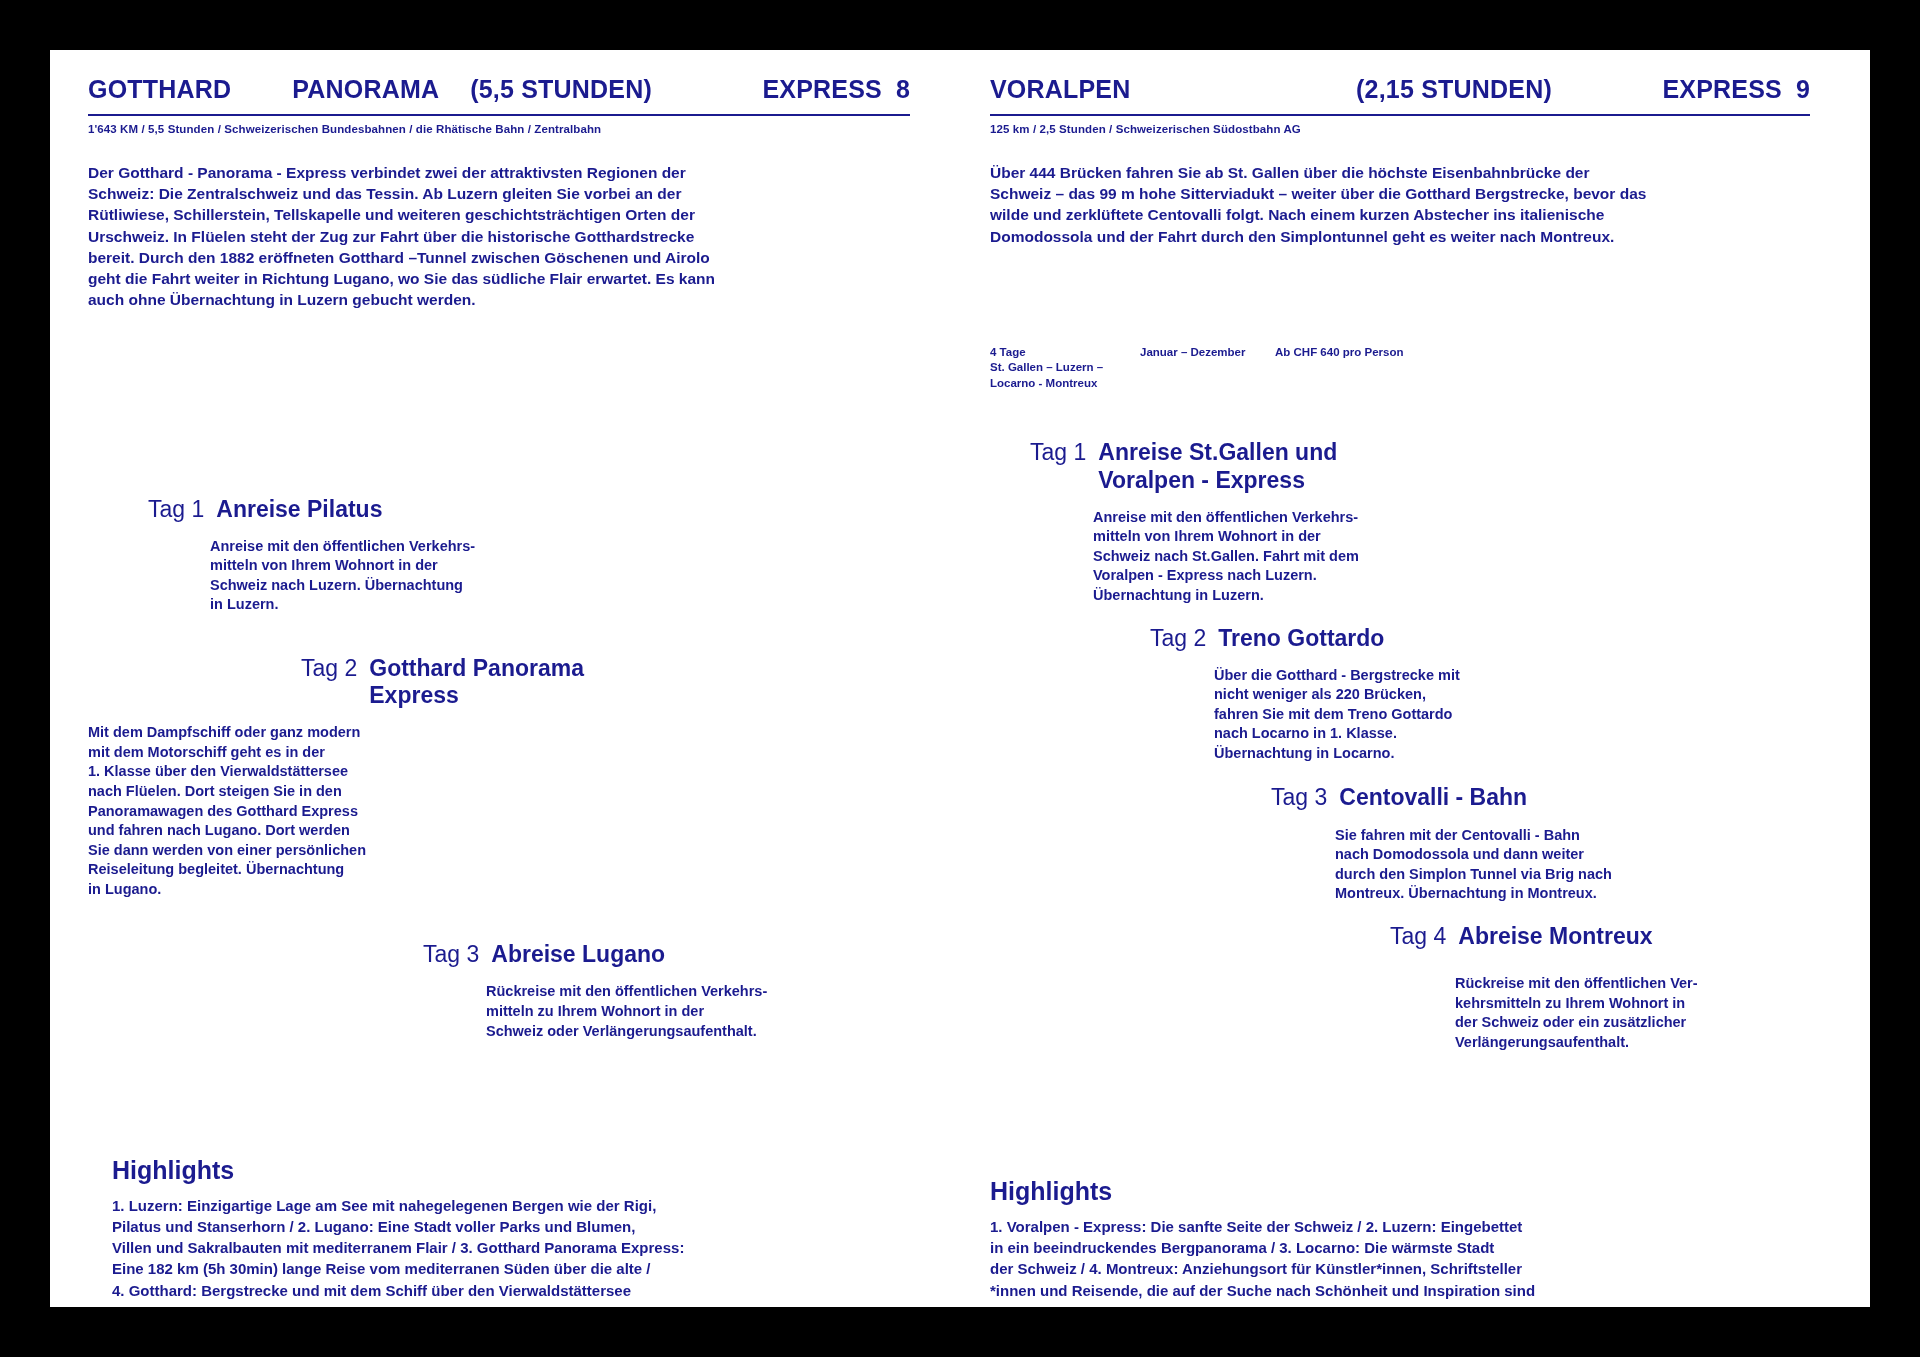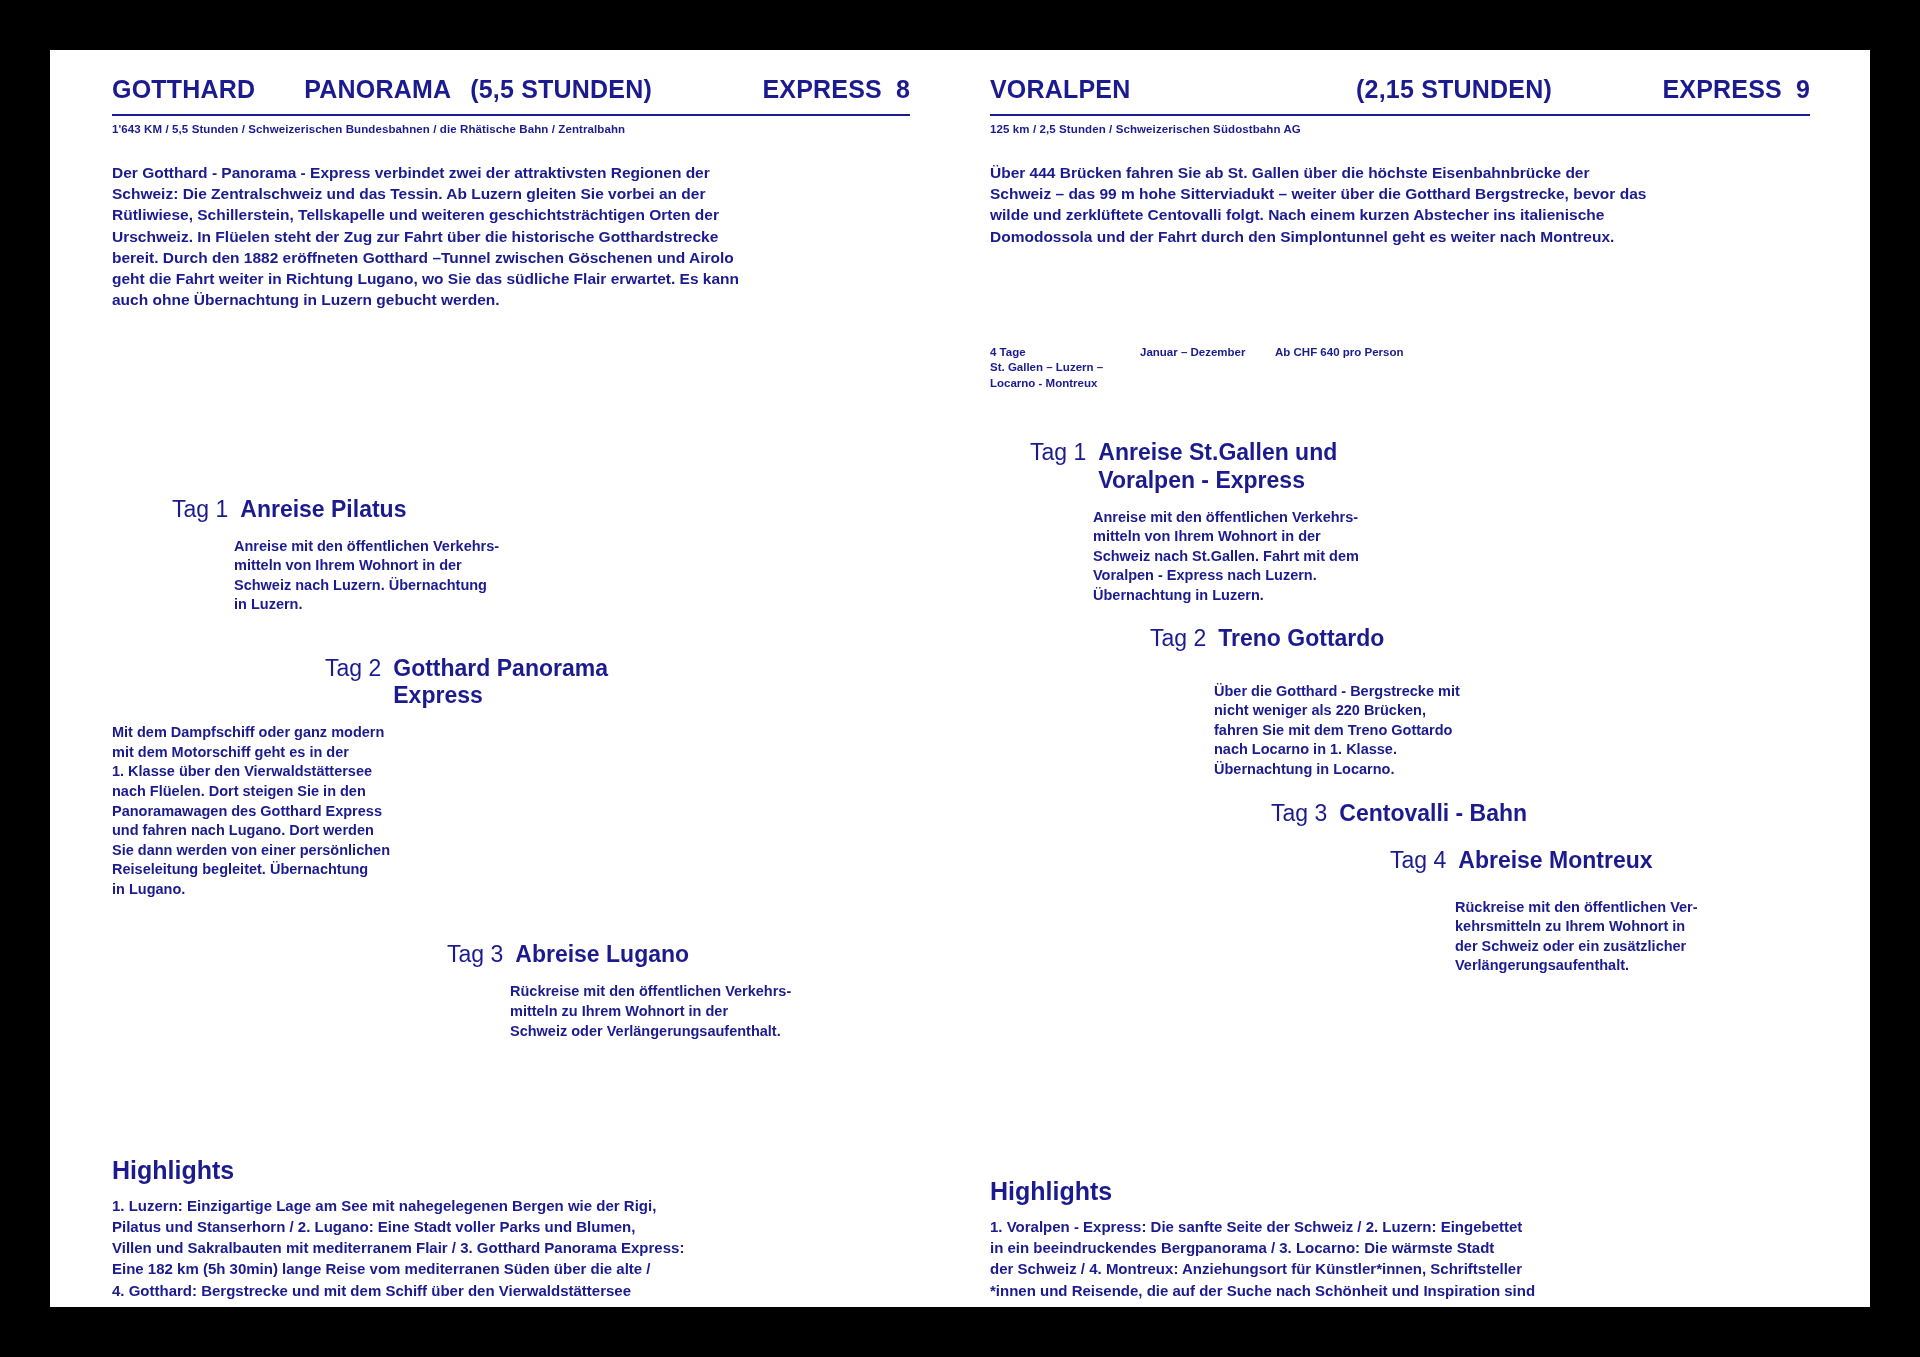--- a/index.html
+++ b/index.html
@@ -26,21 +26,21 @@
     display: flex;
     width: 100%;
     height: 100%;
   }
   .col {
     position: relative;
     box-sizing: border-box;
   }
   .col-left {
     width: 920px;
-    padding: 25px 60px 0 62px;
+    padding: 25px 60px 0 38px;
   }
   .col-right {
     width: 900px;
     padding: 25px 60px 0 20px;
   }
 
   
   .hdr-row {
     display: flex;
     align-items: baseline;
@@ -246,30 +246,34 @@
         <div class="day-body" style="margin-top:14px; margin-left:103px; white-space:pre-line">Anreise mit den öffentlichen Verkehrs-
 mitteln von Ihrem Wohnort in der
 Schweiz nach St.Gallen. Fahrt mit dem
 Voralpen - Express nach Luzern.
  Übernachtung in Luzern.</div>
 
         <div class="day" style="margin-top:19px; margin-left:160px;">
           <div class="day-label">Tag 2</div>
           <div class="day-title" style="white-space:pre-line">Treno Gottardo</div>
         </div>
-        <div class="day-body" style="margin-top:30px; margin-left:224px; white-space:pre-line">Über die Gotthard - Bergstrecke mit
+        <div class="day-body" style="margin-top:14px; margin-left:224px; white-space:pre-line">Über die Gotthard - Bergstrecke mit
 nicht weniger als 220 Brücken,
 fahren Sie mit dem Treno Gottardo
 nach Locarno in 1. Klasse.
 Übernachtung in Locarno.</div>
 
         <div class="day" style="margin-top:21px; margin-left:281px;">
           <div class="day-label">Tag 3</div>
           <div class="day-title" style="white-space:pre-line">Centovalli - Bahn</div>
         </div>
+        <div class="day-body" style="margin-top:14px; margin-left:345px; white-space:pre-line">Sie fahren mit der Centovalli - Bahn
+nach Domodossola und dann weiter
+durch den Simplon Tunnel via Brig nach
+Montreux. Übernachtung in Montreux.</div>
 
         <div class="day" style="margin-top:19px; margin-left:400px;">
           <div class="day-label">Tag 4</div>
           <div class="day-title" style="white-space:pre-line">Abreise Montreux</div>
         </div>
         <div class="day-body" style="margin-top:24px; margin-left:465px; white-space:pre-line">Rückreise mit den öffentlichen Ver-
 kehrsmitteln zu Ihrem Wohnort in
 der Schweiz oder ein zusätzlicher
 Verlängerungsaufenthalt.</div>
 

